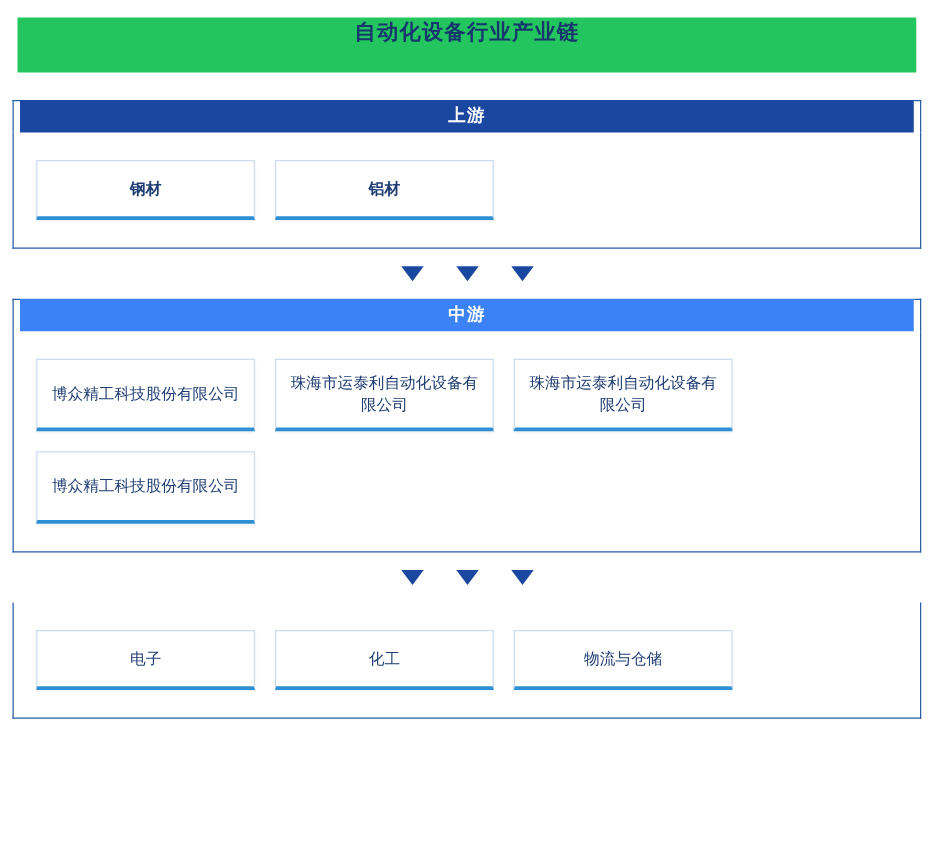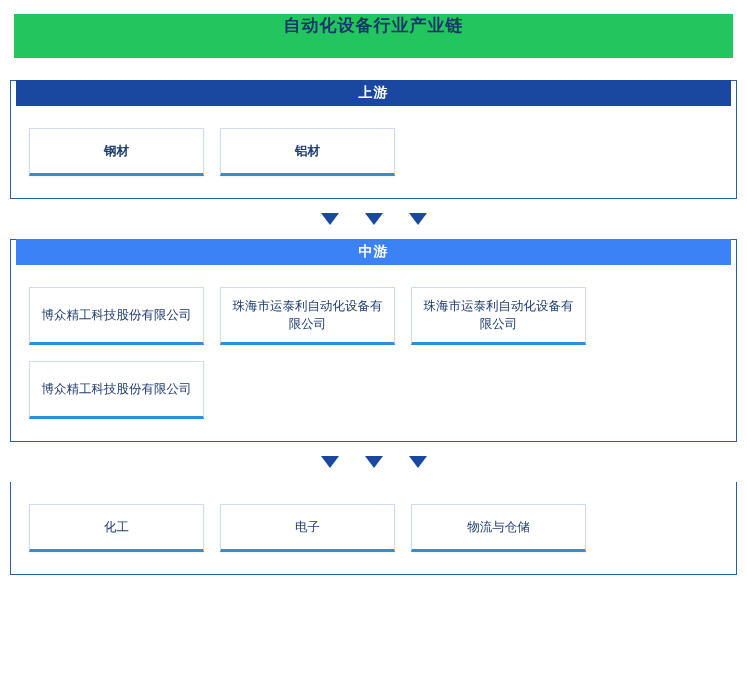--- a/index.html
+++ b/index.html
@@ -175,21 +175,21 @@
 
   <div class="arrows">
     <div class="arrow"></div>
     <div class="arrow"></div>
     <div class="arrow"></div>
   </div>
 
   <div class="section">
     <div class="section-frame">
       <div class="cards">
+        <div class="card">电子</div>
         <div class="card">化工</div>
-        <div class="card">电子</div>
         <div class="card">物流与仓储</div>
       </div>
 
     </div>
   </div>
 
 </div>
 
 </body></html>

